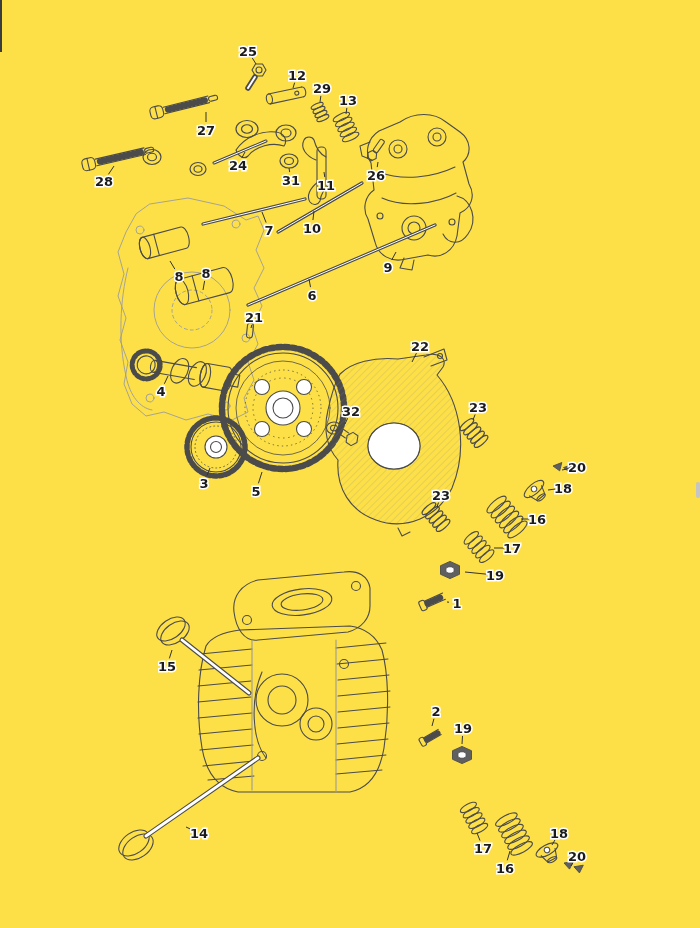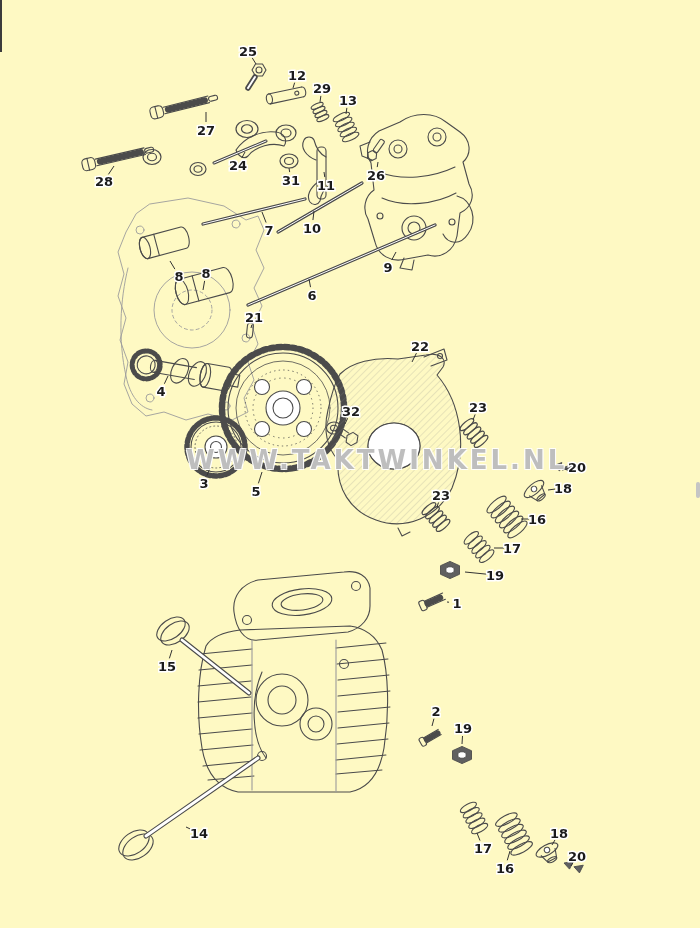--- a/index.html
+++ b/index.html
@@ -1,16 +1,16 @@
 <!DOCTYPE html>
 <html><head>
 <meta charset="utf-8">
 <style>
   html,body{margin:0;padding:0;background:#ffffff;}
-  .frame{position:relative;width:700px;height:928px;background:#fef9c3;overflow:hidden;
+  .frame{position:relative;width:700px;height:928px;background:#fde047;overflow:hidden;
          font-family:"DejaVu Sans",sans-serif;}
   .frame svg{position:absolute;left:0;top:0;}
   .watermark{position:absolute;left:186px;top:445px;font-size:26px;font-weight:bold;
              letter-spacing:3px;white-space:nowrap;user-select:none;
              color:rgba(125,125,125,0.5);
              text-shadow:1px 1px 0 rgba(255,255,255,.85),-1px -1px 0 rgba(255,255,255,.85),
                          1px -1px 0 rgba(255,255,255,.85),-1px 1px 0 rgba(255,255,255,.85);}
   .edge-artifact{position:absolute;left:0;top:0;width:2px;height:52px;background:#3c3c3c;}
   .scroll-mark{position:absolute;right:0;top:482px;width:4px;height:16px;
                background:#c5c5c5;border-radius:2px;}
@@ -415,16 +415,15 @@
         <text x="483" y="848" text-anchor="middle" dominant-baseline="central" font-size="13" font-weight="bold" font-family="&quot;DejaVu Sans&quot;, sans-serif" fill="#1b1b1b" paint-order="stroke" stroke="#ffffff" stroke-width="3">17</text>
         <line x1="554.9690317958073" y1="839.9102312071875" x2="552" y2="845" stroke="#333333" stroke-width="1"></line>
         <text x="559" y="833" text-anchor="middle" dominant-baseline="central" font-size="13" font-weight="bold" font-family="&quot;DejaVu Sans&quot;, sans-serif" fill="#1b1b1b" paint-order="stroke" stroke="#ffffff" stroke-width="3">18</text>
         <line x1="507.2573305919324" y1="860.3250759874298" x2="510" y2="851" stroke="#333333" stroke-width="1"></line>
         <text x="505" y="868" text-anchor="middle" dominant-baseline="central" font-size="13" font-weight="bold" font-family="&quot;DejaVu Sans&quot;, sans-serif" fill="#1b1b1b" paint-order="stroke" stroke="#ffffff" stroke-width="3">16</text>
         <line x1="572.8840339565797" y1="862.8599434057004" x2="571" y2="866" stroke="#333333" stroke-width="1"></line>
         <text x="577" y="856" text-anchor="middle" dominant-baseline="central" font-size="13" font-weight="bold" font-family="&quot;DejaVu Sans&quot;, sans-serif" fill="#1b1b1b" paint-order="stroke" stroke="#ffffff" stroke-width="3">20</text>
       </g>
   </svg>
 
-  <div class="watermark">WWW.TAKTWINKEL.NL</div>
   <div class="edge-artifact"></div>
   <div class="scroll-mark"></div>
 </div>
 
 </body></html>

